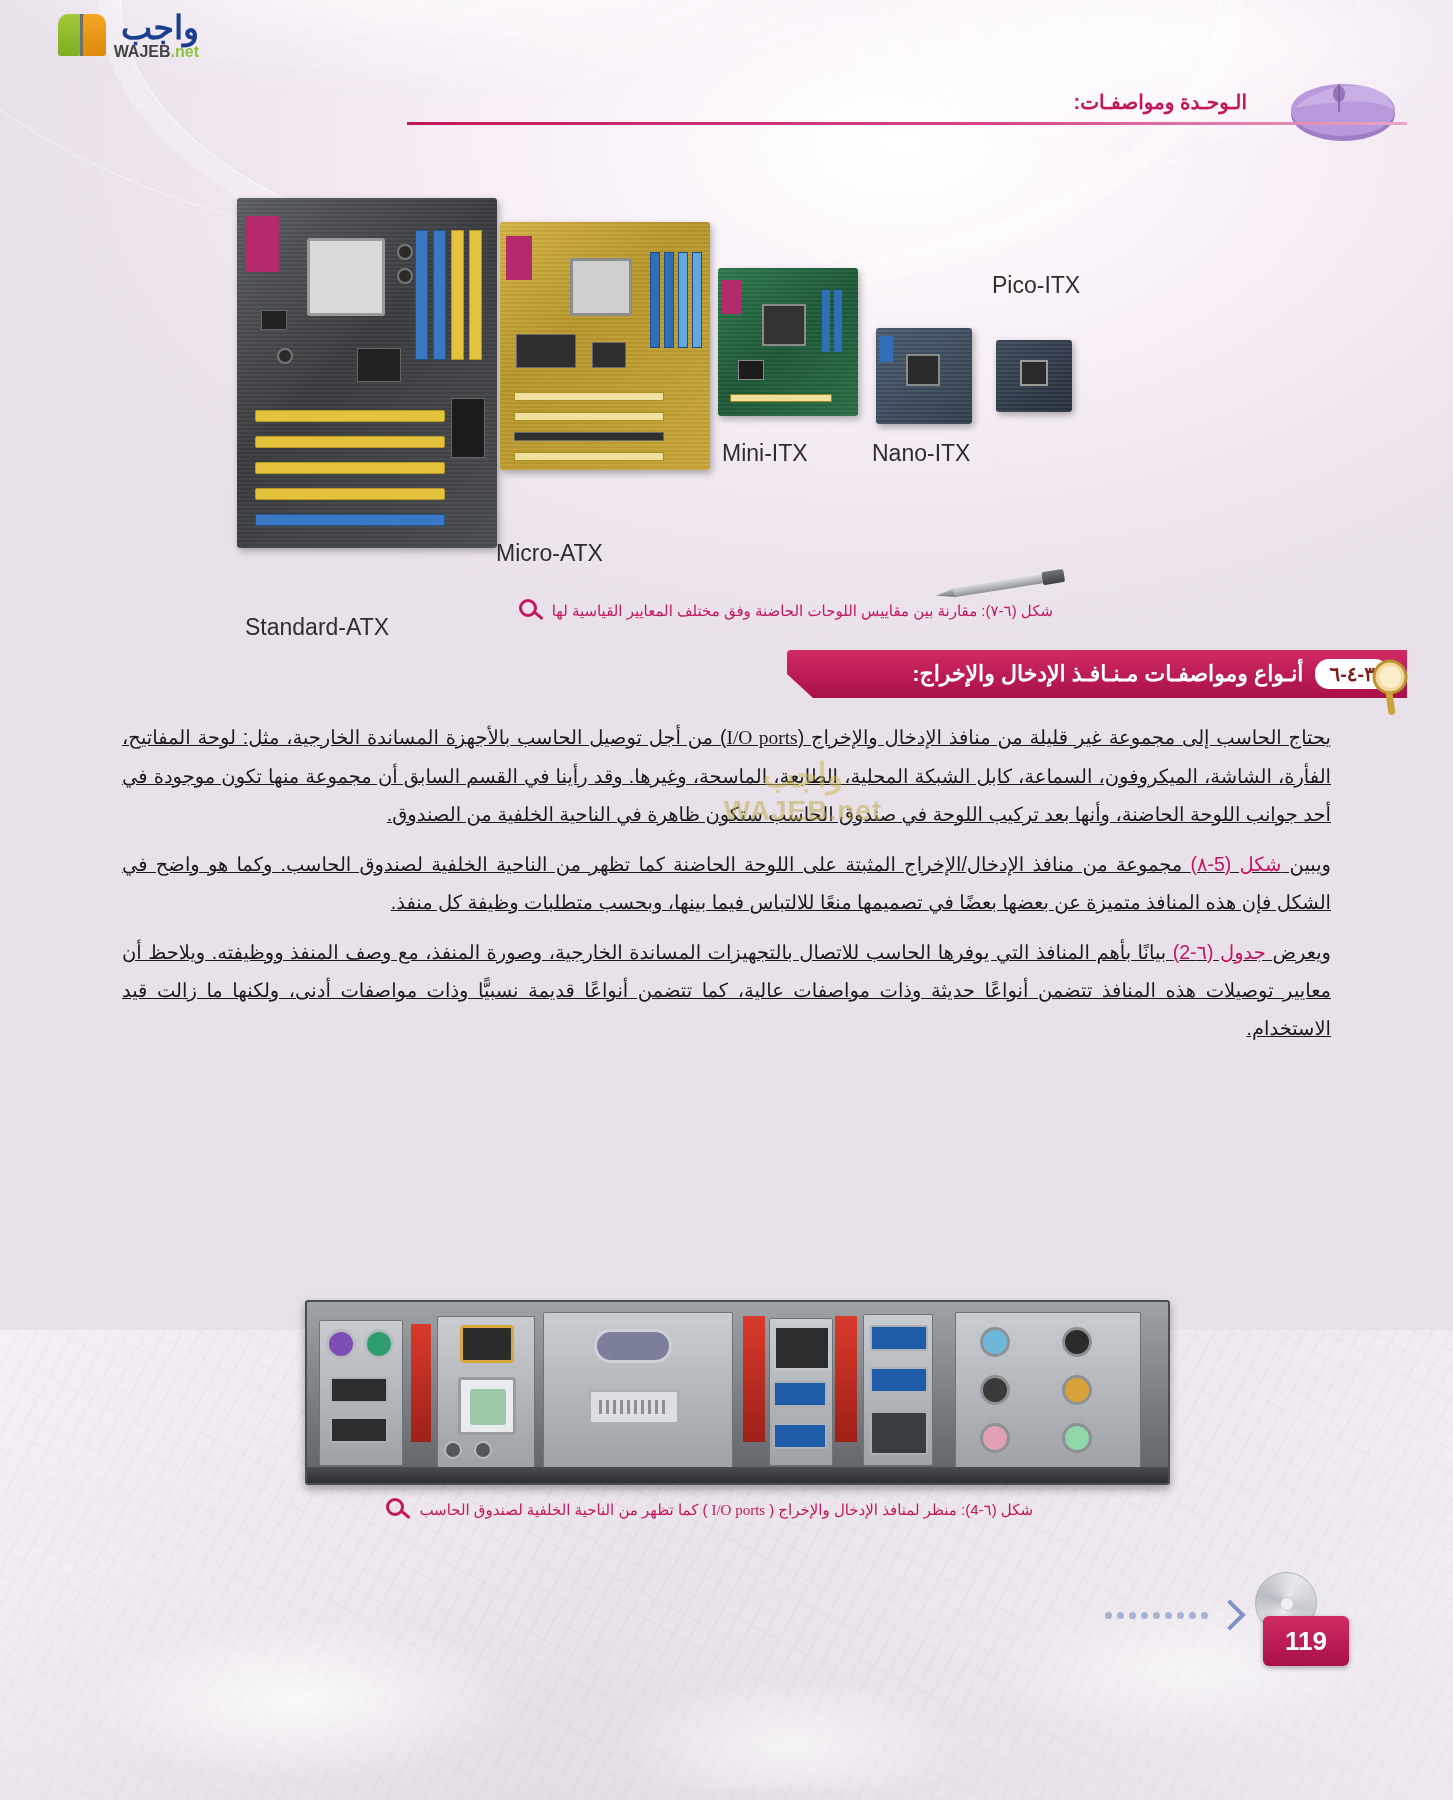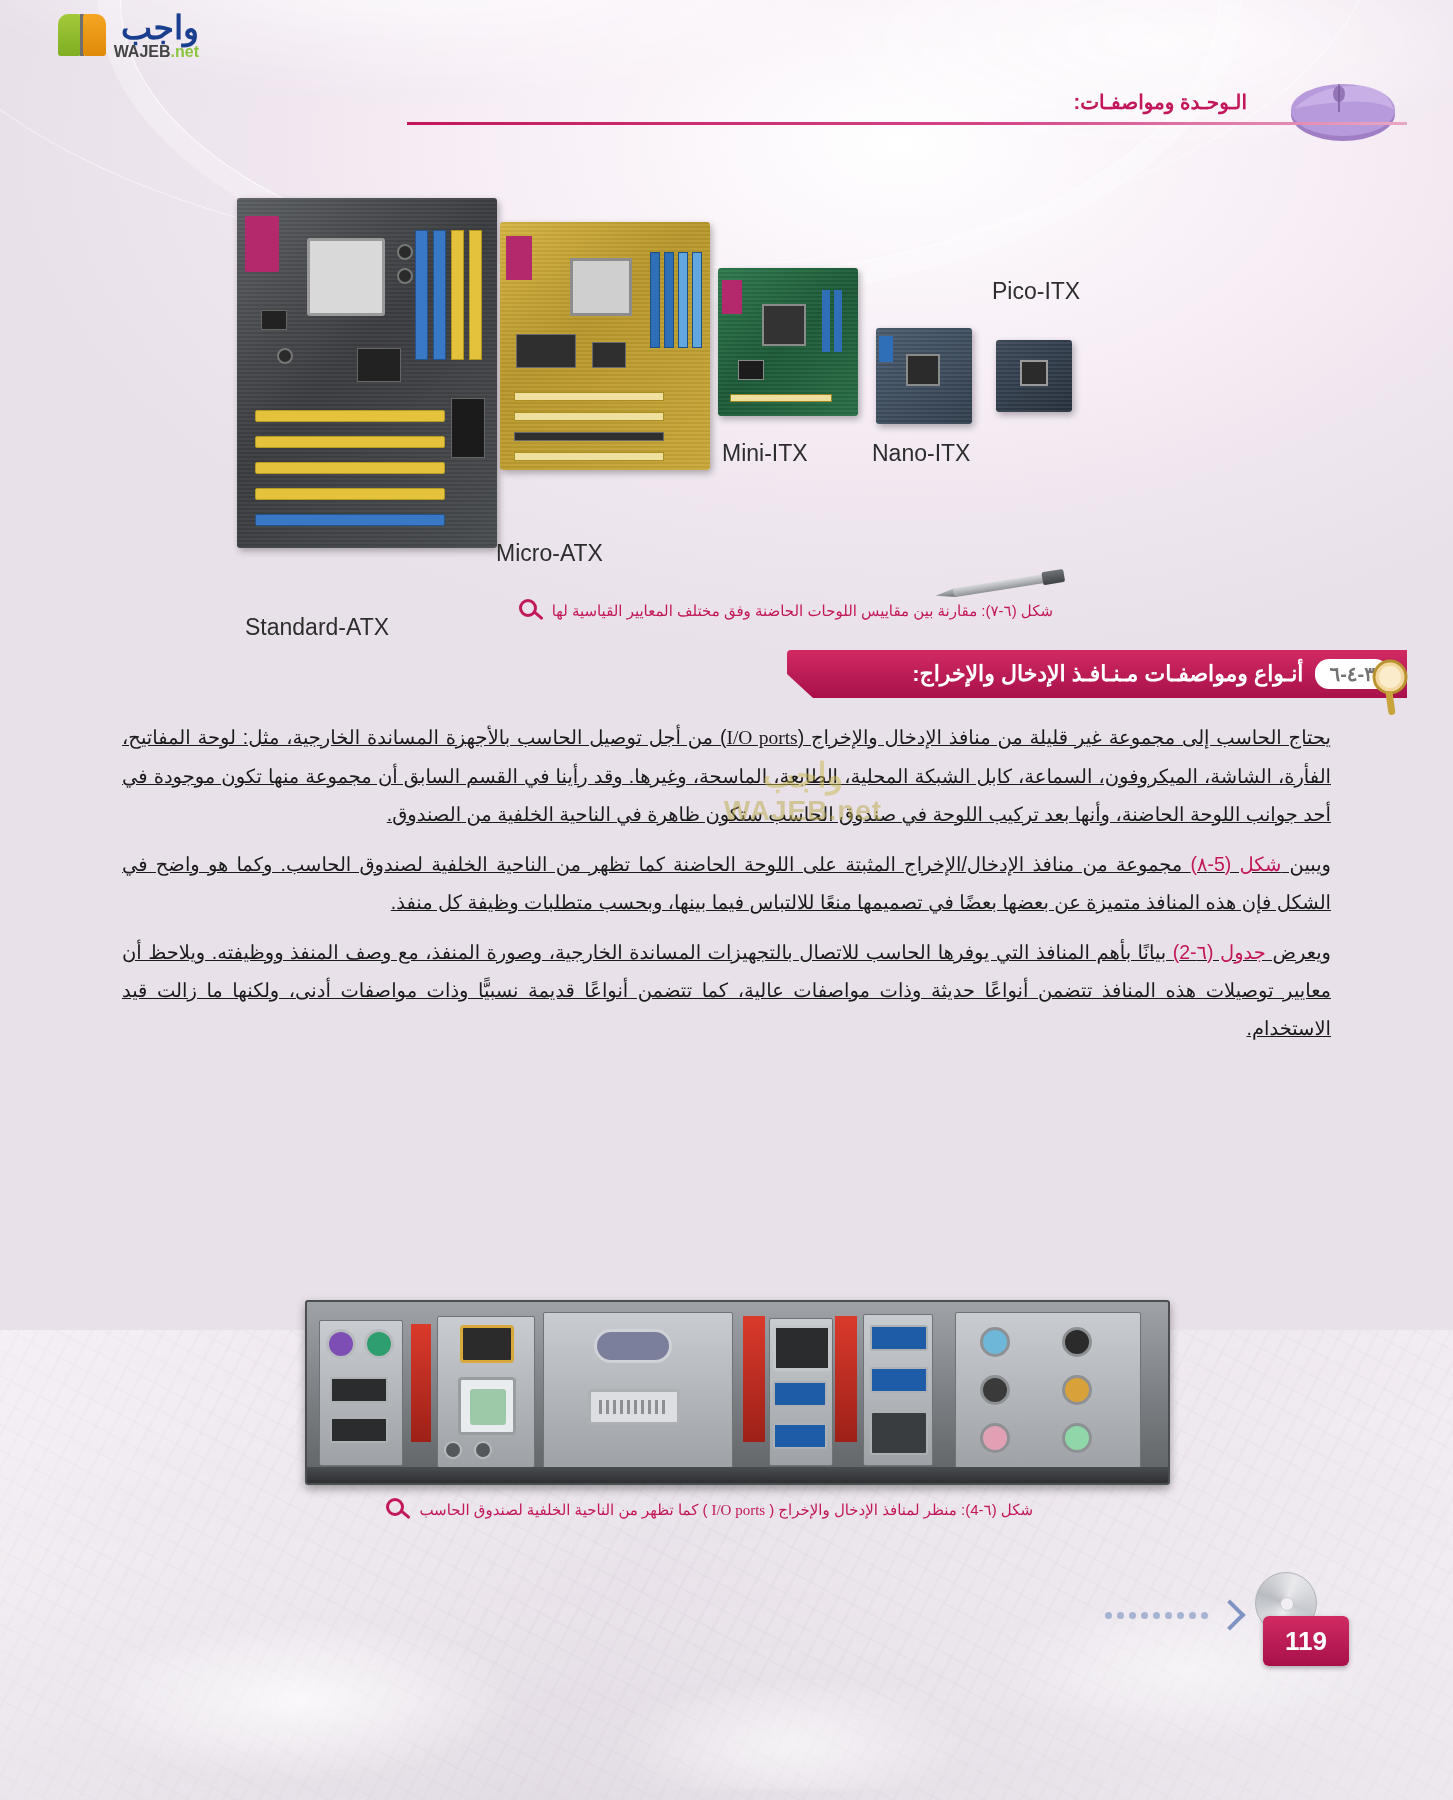--- a/index.html
+++ b/index.html
@@ -198,21 +198,21 @@
   .banner-body {
     position:absolute; inset:0;
     background:linear-gradient(180deg,#d12a63,#a8104a);
     border-radius:4px 0 0 4px;
     clip-path:polygon(0 0, 100% 0, 100% 100%, 26px 100%, 0 50%);
     direction:rtl;
     display:flex; align-items:center;
   }
   .banner-number {
     margin-right:18px;
-    background:#fff; color:#737373; font-weight:bold;
+    background:#fff; color:#7f1d1d; font-weight:bold;
     font-size:20px; border-radius:14px; padding:3px 14px;
     direction:ltr;
   }
   .banner-title {
     color:#fff; font-size:22px; font-weight:bold; margin-right:12px;
   }
   .banner-mag {
     position:absolute; right:-6px; top:8px; width:44px; height:58px;
   }
 
@@ -373,21 +373,21 @@
 
   <div class="board b-nitx">
     <div class="io"></div>
     <div class="cpu"></div>
   </div>
   <div class="board-label" style="left:872px; top:290px;">Nano-ITX</div>
 
   <div class="board b-pitx">
     <div class="cpu"></div>
   </div>
-  <div class="board-label" style="left:992px; top:128px;">Pico-ITX</div>
+  <div class="board-label" style="left:992px; top:122px;">Pico-ITX</div>
 
   <div class="pen">
     <div class="nib"></div>
     <div class="body"></div>
     <div class="cap"></div>
   </div>
 </div>
 
 <div class="caption" style="right:400px; top:598px;">
   <span class="cap-text">شكل (٦-٧): مقارنة بين مقاييس اللوحات الحاضنة وفق مختلف المعايير القياسية لها</span>

